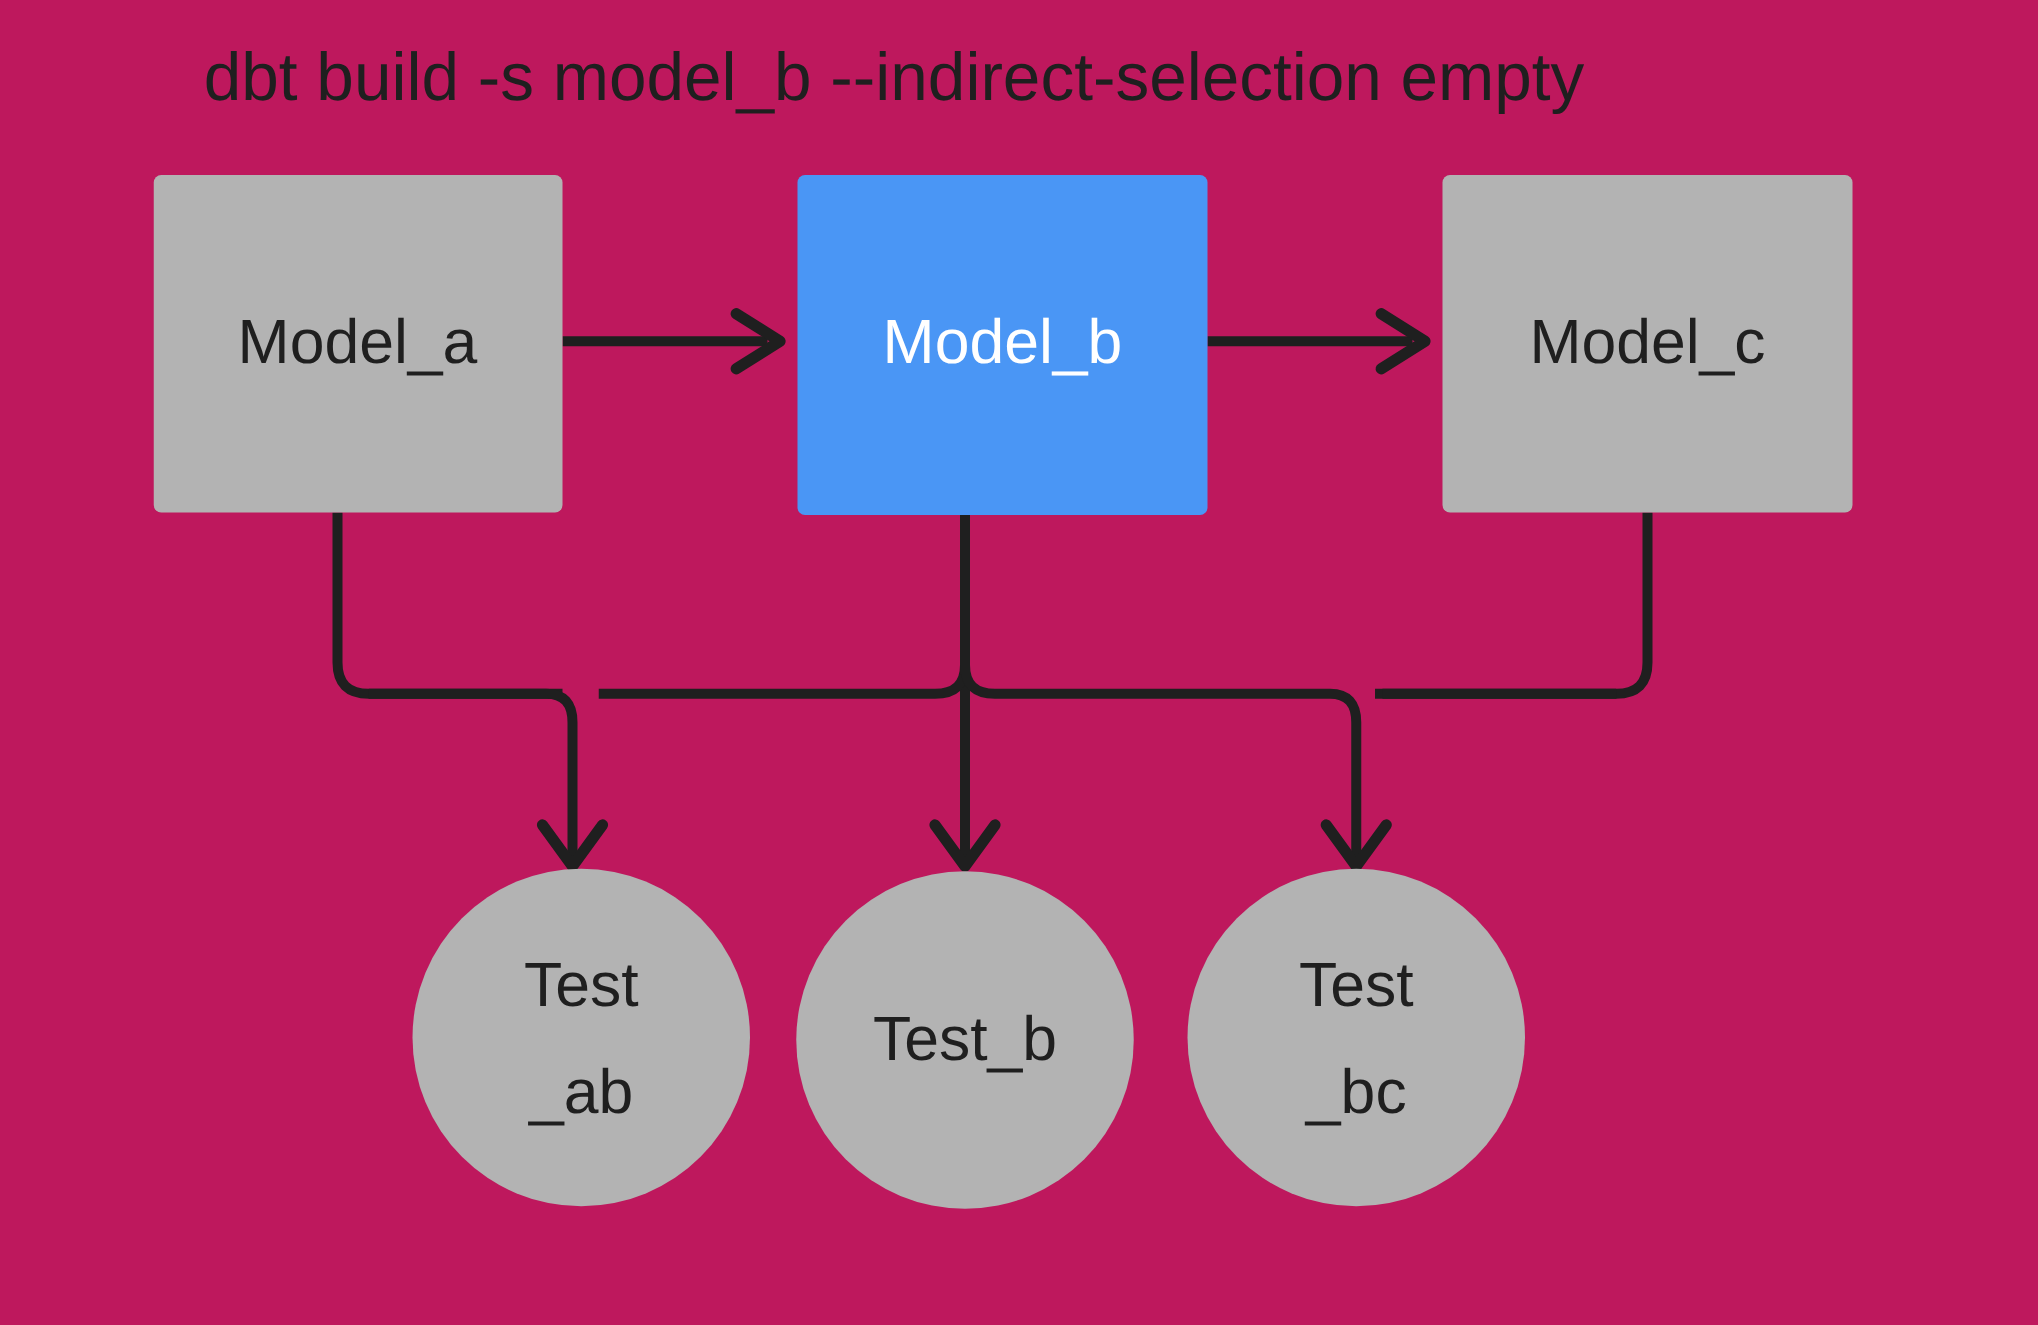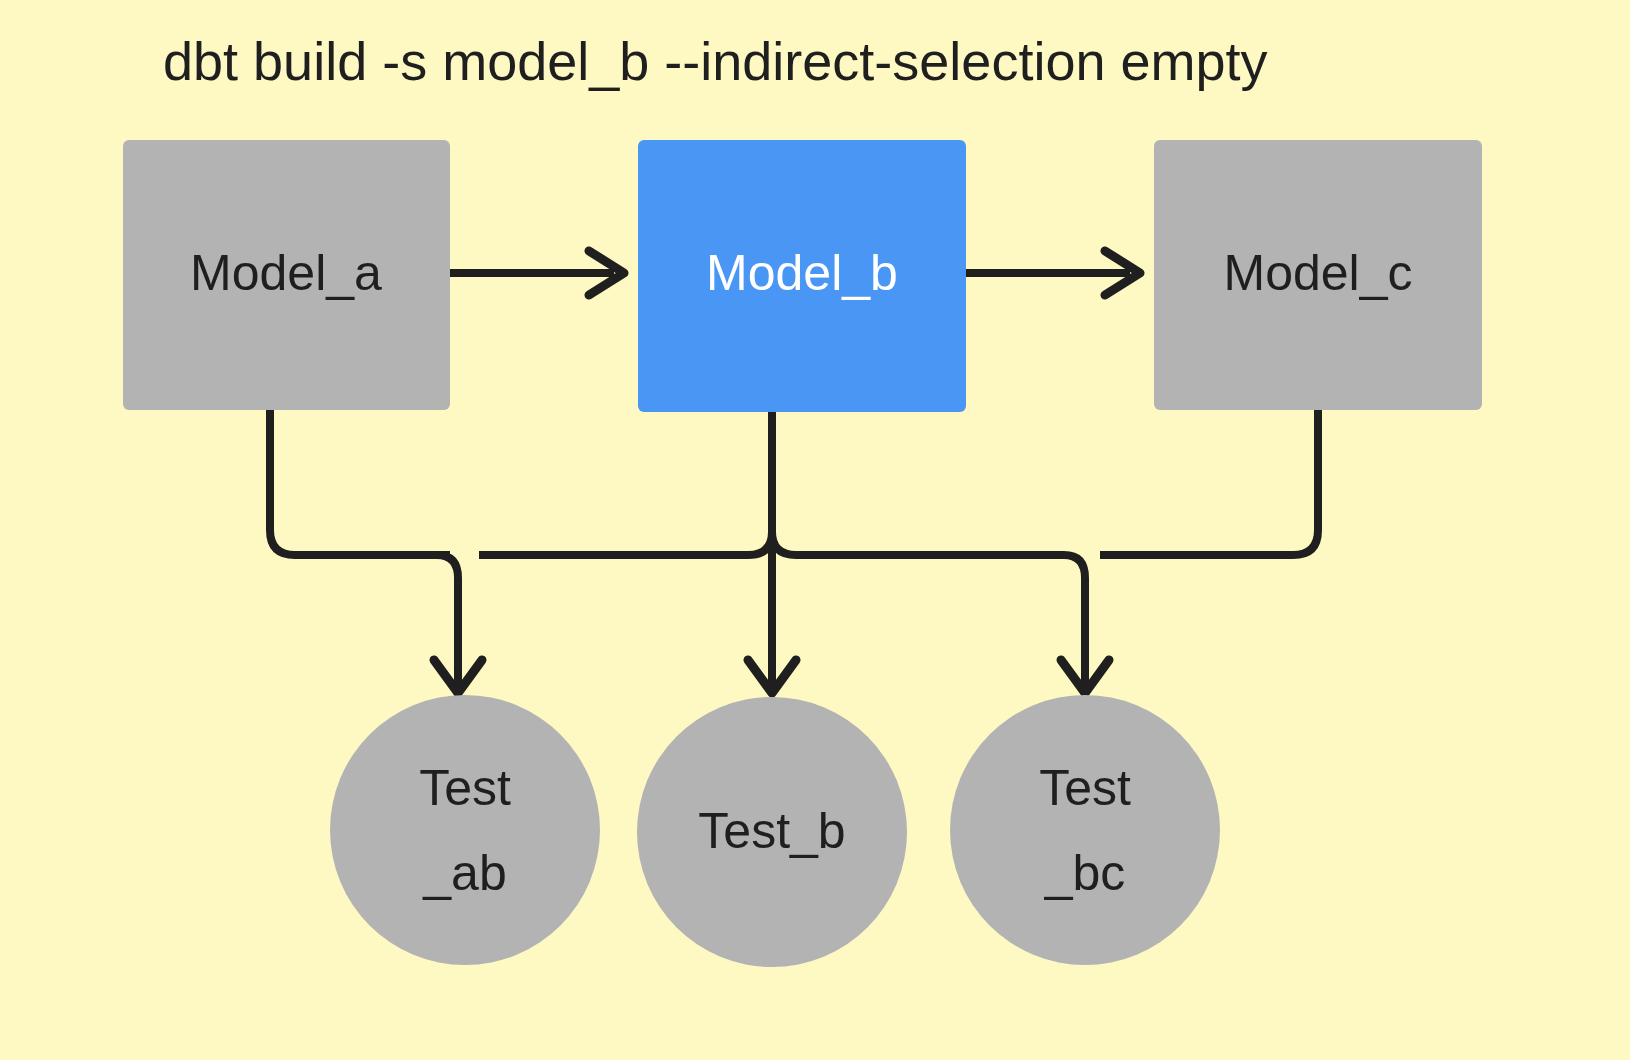--- a/index.html
+++ b/index.html
@@ -10,21 +10,21 @@
   body {
     width: 1630px;
     height: 1060px;
     font-family: "Liberation Sans", sans-serif;
     overflow: hidden;
   }
   #diagram-root {
     position: relative;
     width: 1630px;
     height: 1060px;
-    background: #fef9c3;
+    background: #be185d;
   }
   svg#diagram-canvas {
     position: absolute;
     top: 0;
     left: 0;
     width: 1630px;
     height: 1060px;
     display: block;
   }
   .title-text {

